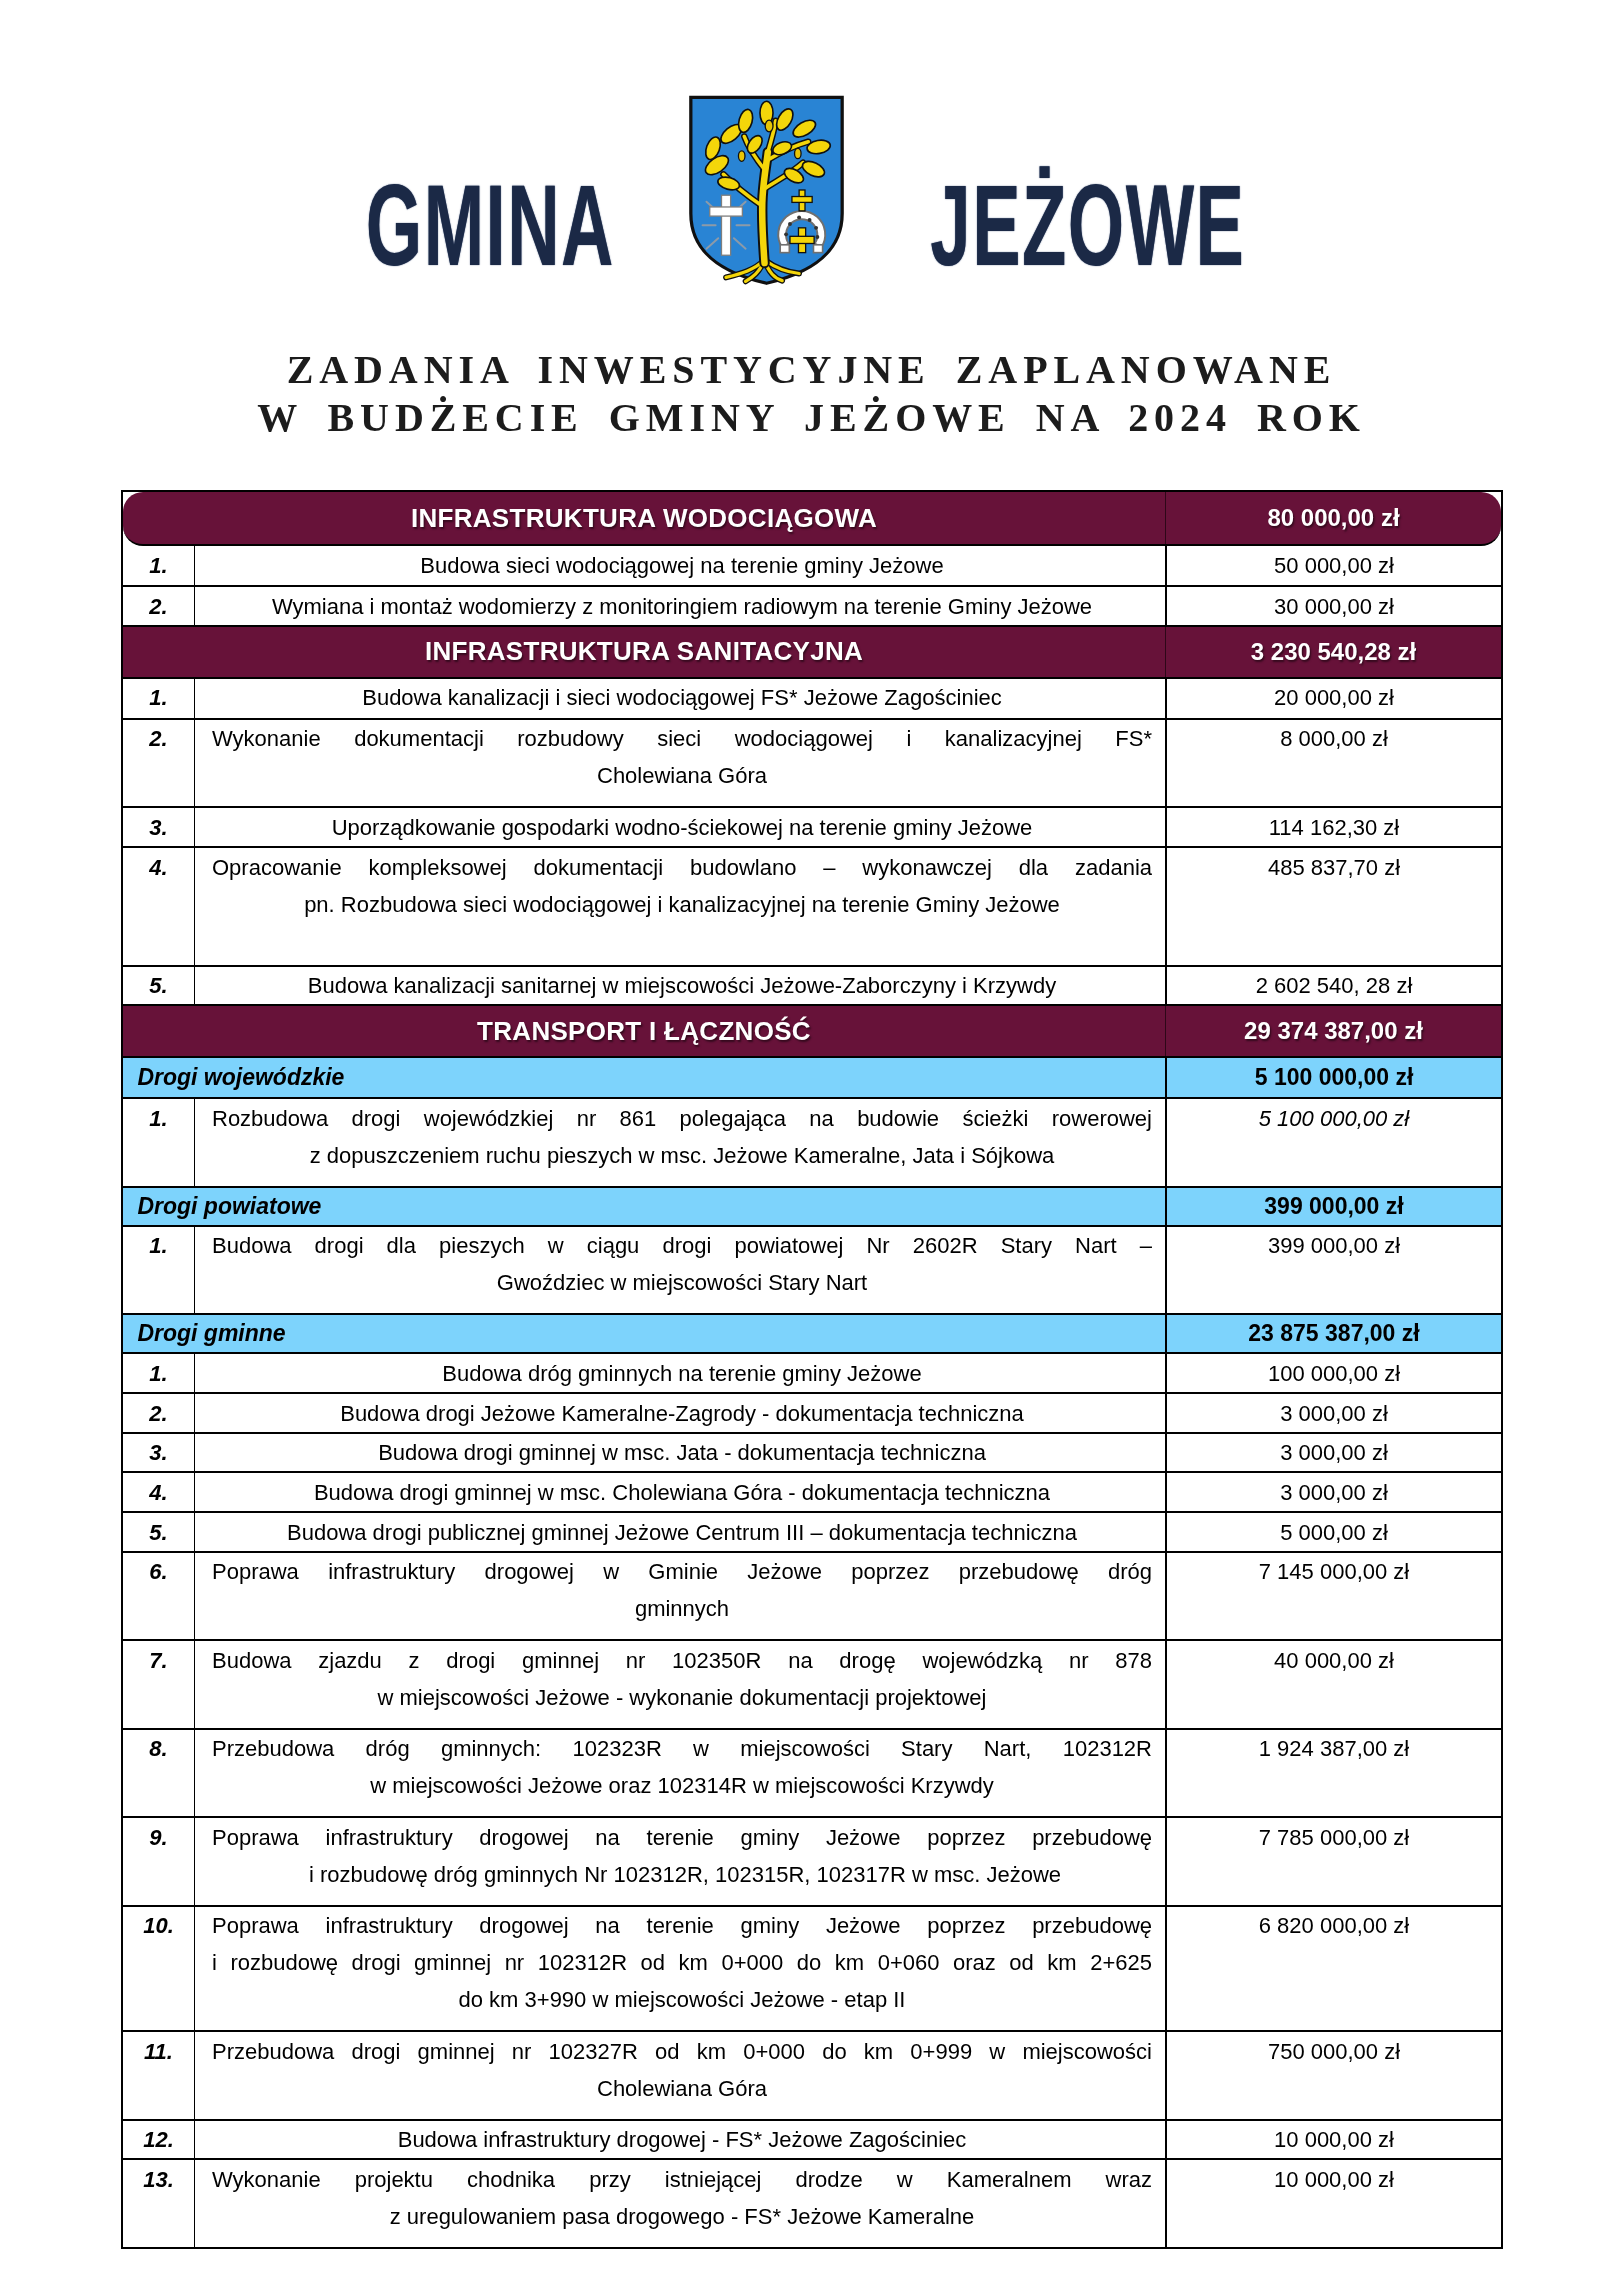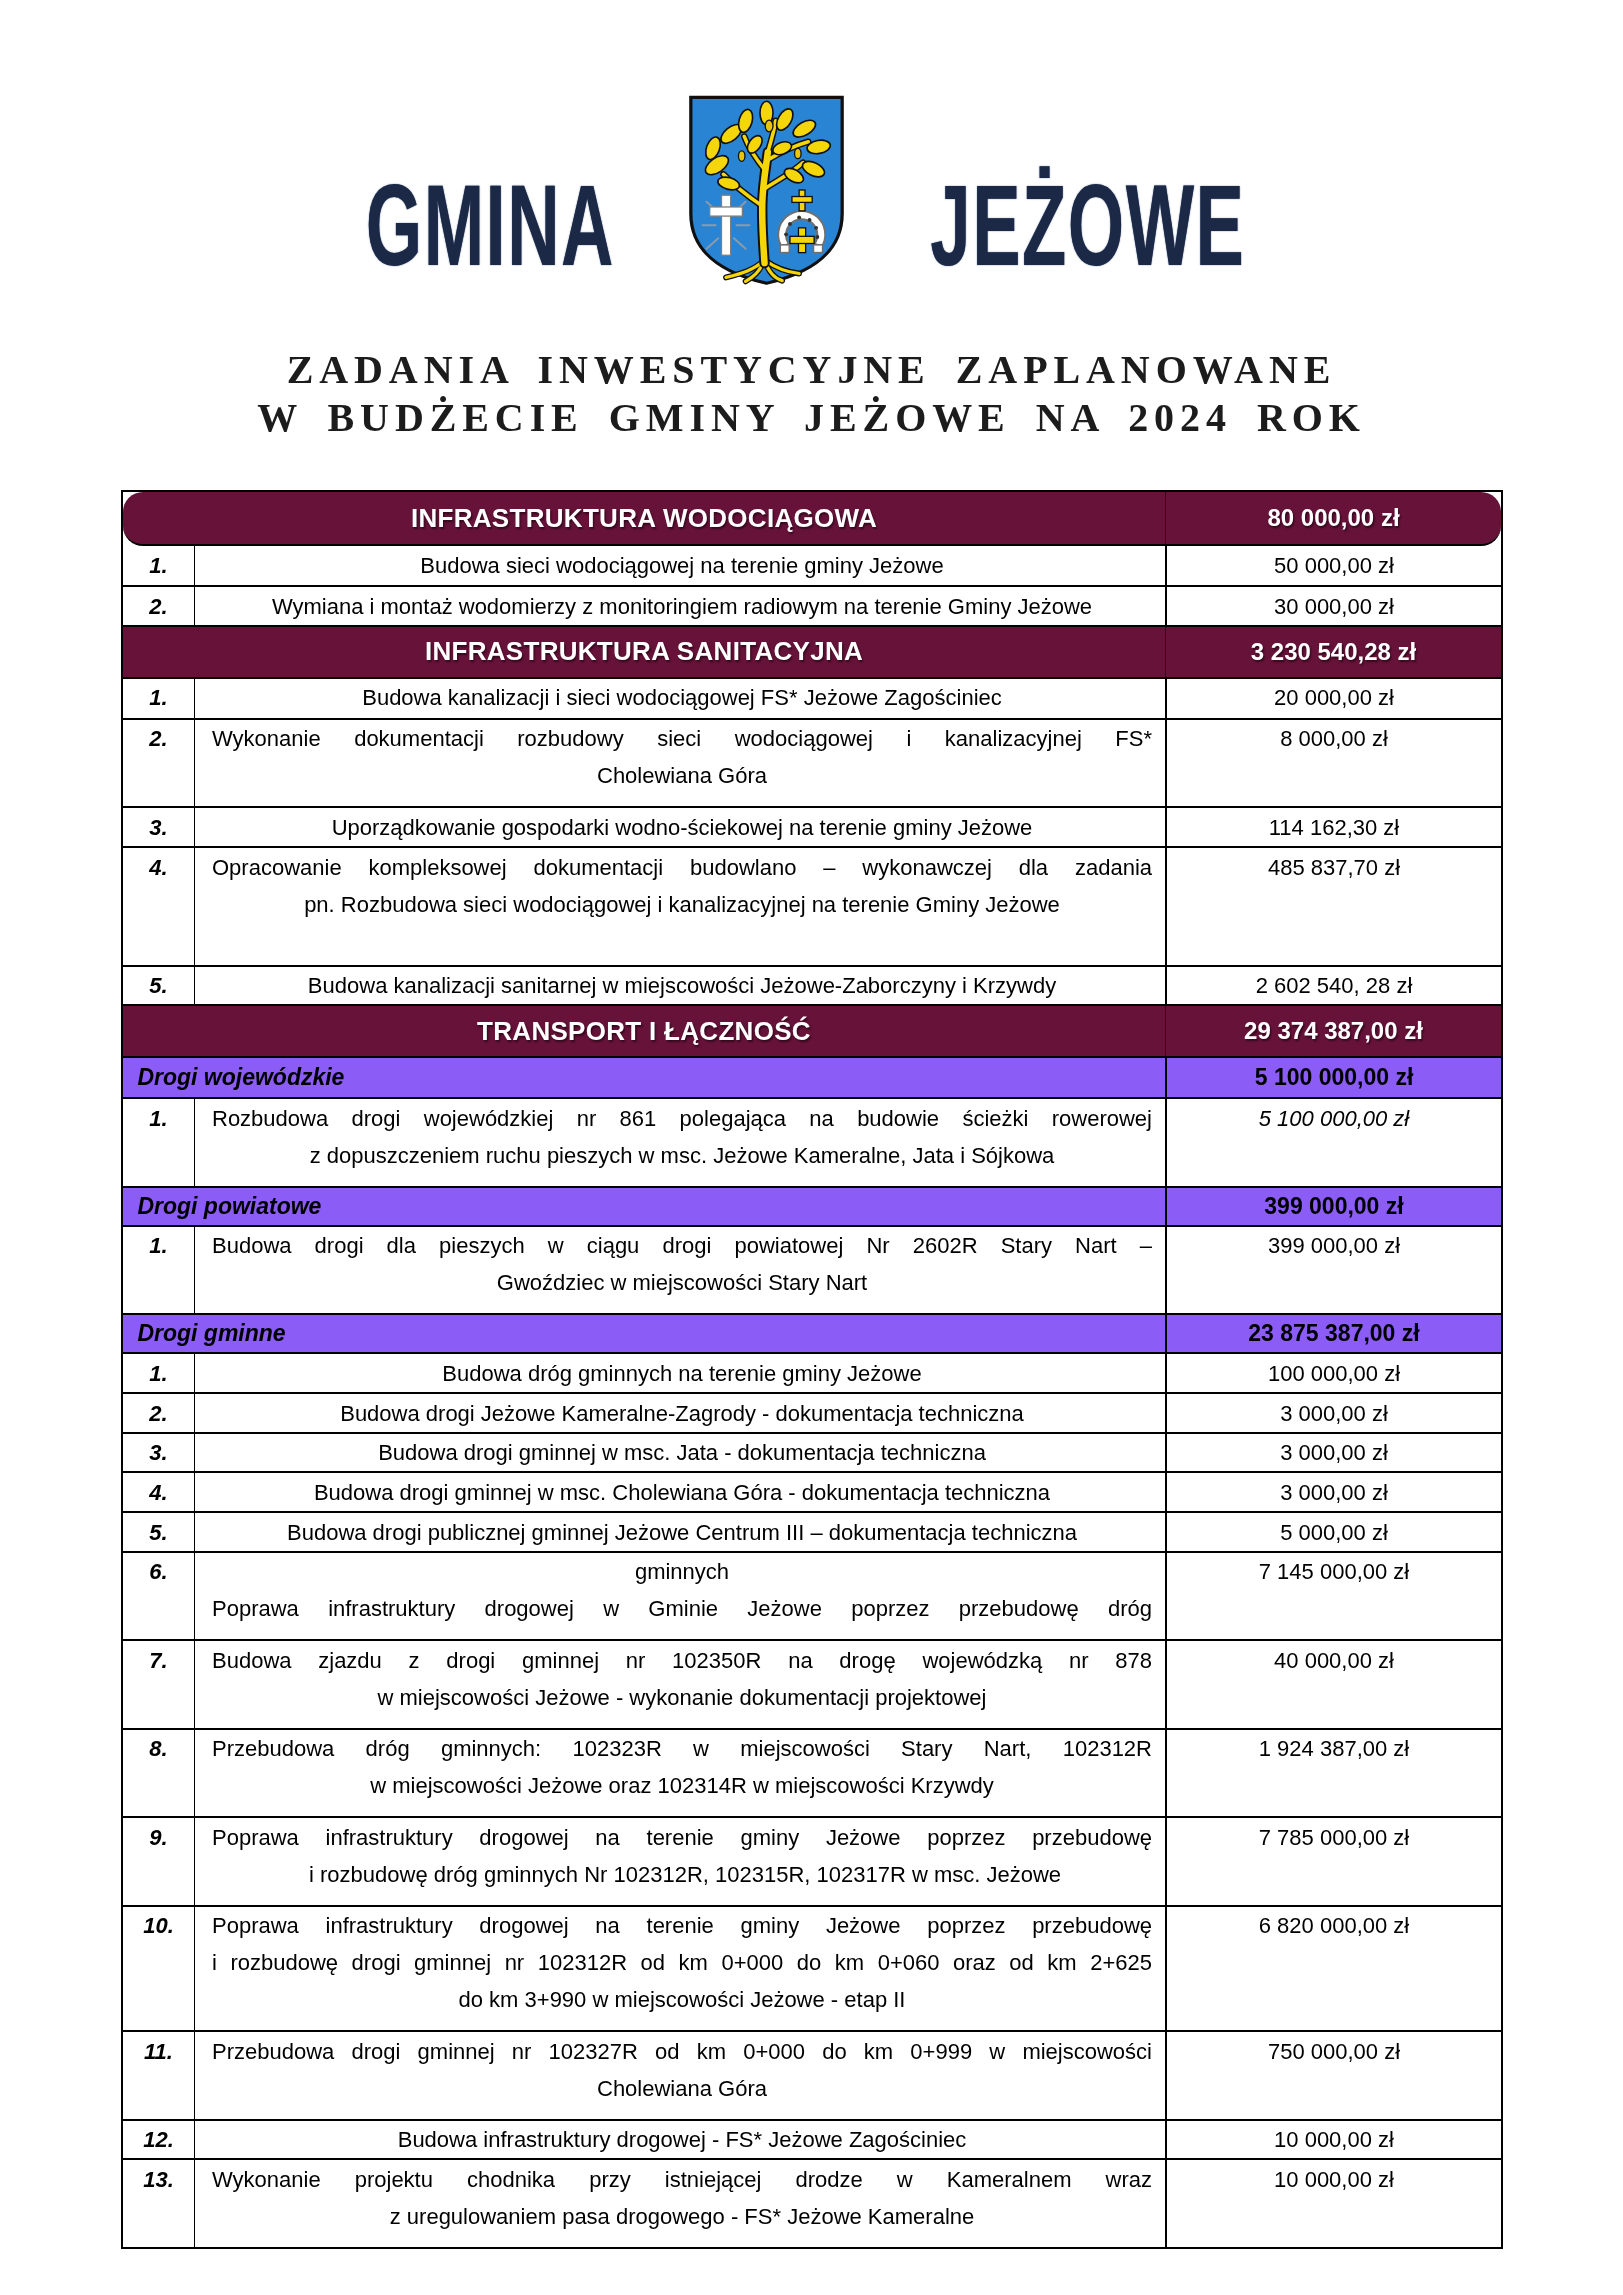--- a/index.html
+++ b/index.html
@@ -55,21 +55,21 @@
     box-sizing:border-box;
     background:#fff;
   }
   .row{display:grid;box-sizing:border-box;}
   .row.item{grid-template-columns:71px 971px 1fr;}
   .row.section,.row.sub{grid-template-columns:1042px 1fr;}
   .row + .row{border-top:2px solid #000;}
   .row.section{background:#671239;min-height:54px;border-top:2.6px solid #000;border-bottom:2.6px solid #000;}
   .row.section + .row{border-top:0;}
   .row.section:first-child{border-top:0;border-radius:20px;}
-  .row.sub{background:#8b5cf6;min-height:39px;}
+  .row.sub{background:#7dd3fc;min-height:39px;}
   .row.item{min-height:39px;background:#fff;}
   .c{box-sizing:border-box;min-width:0;}
   .item .c + .c{border-left:1.3px solid #000;}
   .item .c.amt{border-left:2px solid #000;}
   .sub .c + .c{border-left:2px solid #000;}
   .section .c + .c{border-left:1.3px solid #2e0718;}
   
   .section .label{
     color:#fff;font-weight:bold;font-size:26px;
     display:flex;align-items:center;justify-content:center;
@@ -338,22 +338,22 @@
     <div class="row item">
       <div class="c num">5.</div>
       <div class="c desc">
         <div class="line">Budowa drogi publicznej gminnej Jeżowe Centrum III – dokumentacja techniczna</div>
       </div>
       <div class="c amt">5 000,00 zł</div>
     </div>
     <div class="row item multi">
       <div class="c num">6.</div>
       <div class="c desc">
+        <div class="line just">Poprawa infrastruktury drogowej w Gminie Jeżowe poprzez przebudowę dróg</div>
         <div class="line">gminnych</div>
-        <div class="line just">Poprawa infrastruktury drogowej w Gminie Jeżowe poprzez przebudowę dróg</div>
       </div>
       <div class="c amt">7 145 000,00 zł</div>
     </div>
     <div class="row item multi">
       <div class="c num">7.</div>
       <div class="c desc">
         <div class="line just">Budowa zjazdu z drogi gminnej nr 102350R na drogę wojewódzką nr 878</div>
         <div class="line">w miejscowości Jeżowe - wykonanie dokumentacji projektowej</div>
       </div>
       <div class="c amt">40 000,00 zł</div>

